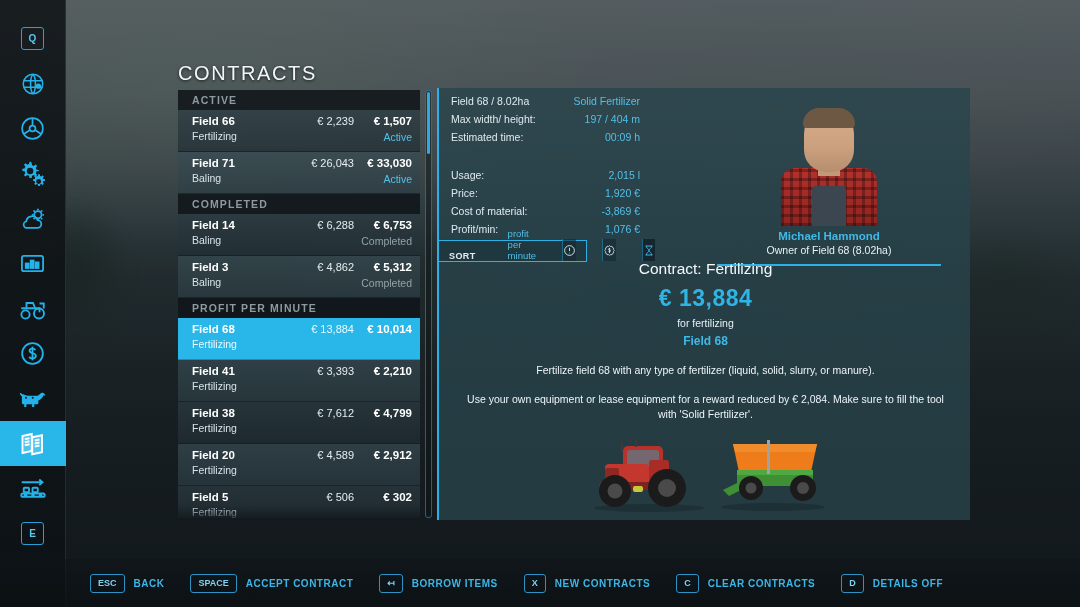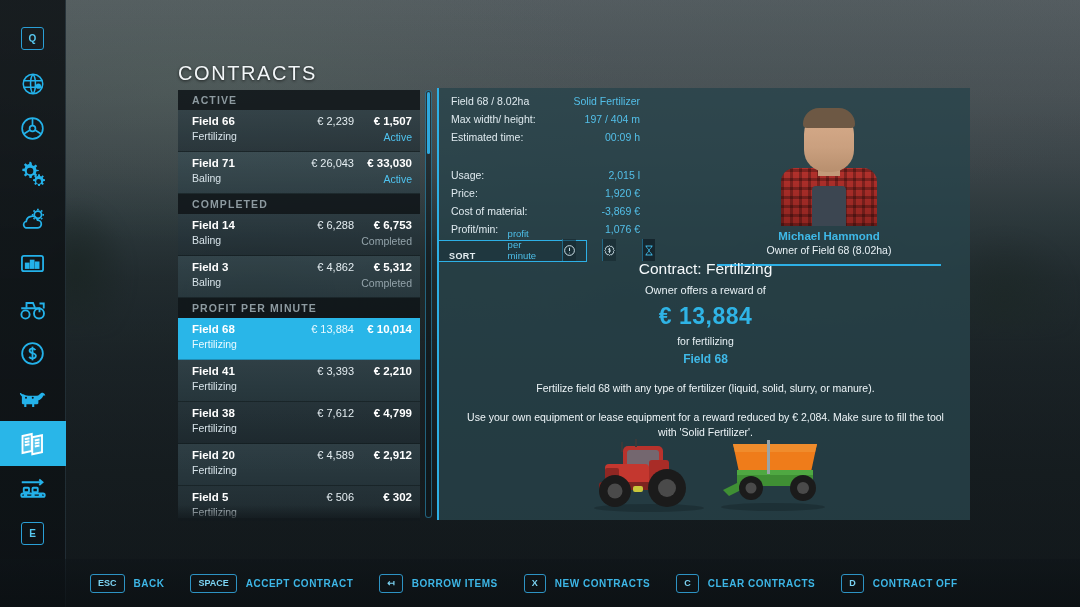--- a/index.html
+++ b/index.html
@@ -475,21 +475,20 @@
       <div id="p-head"></div>
       <div id="p-hair"></div>
     </div>
     <div id="owner-name">Michael Hammond</div>
     <div id="owner-sub">Owner of Field 68 (8.02ha)</div>
     <div id="owner-rule"></div>
   </div>
 
   <div id="cbody">
     <div id="c-title">Contract: Fertilizing</div>
-    <div id="c-sub">Owner offers a reward of</div>
     <div id="c-reward">€ 13,884</div>
     <div id="c-for">for fertilizing</div>
     <div id="c-field">Field 68</div>
     <div id="c-desc1">Fertilize field 68 with any type of fertilizer (liquid, solid, slurry, or manure).</div>
     <div id="c-desc2">Use your own equipment or lease equipment for a reward reduced by € 2,084. Make sure to fill the tool with 'Solid Fertilizer'.</div>
   </div>
 
   <div id="vehicles">
 
     <svg class="veh" style="left:0; top:4px;" width="120" height="82" viewBox="0 0 120 82">
@@ -541,15 +540,15 @@
     <div class="help">
       <span class="cap">X</span>
       <span class="txt">NEW CONTRACTS</span>
     </div>
     <div class="help">
       <span class="cap">C</span>
       <span class="txt">CLEAR CONTRACTS</span>
     </div>
     <div class="help">
       <span class="cap">D</span>
-      <span class="txt">CONTRACT OFF</span>
+      <span class="txt">DETAILS OFF</span>
     </div>
   </div>
 
 </body></html>

